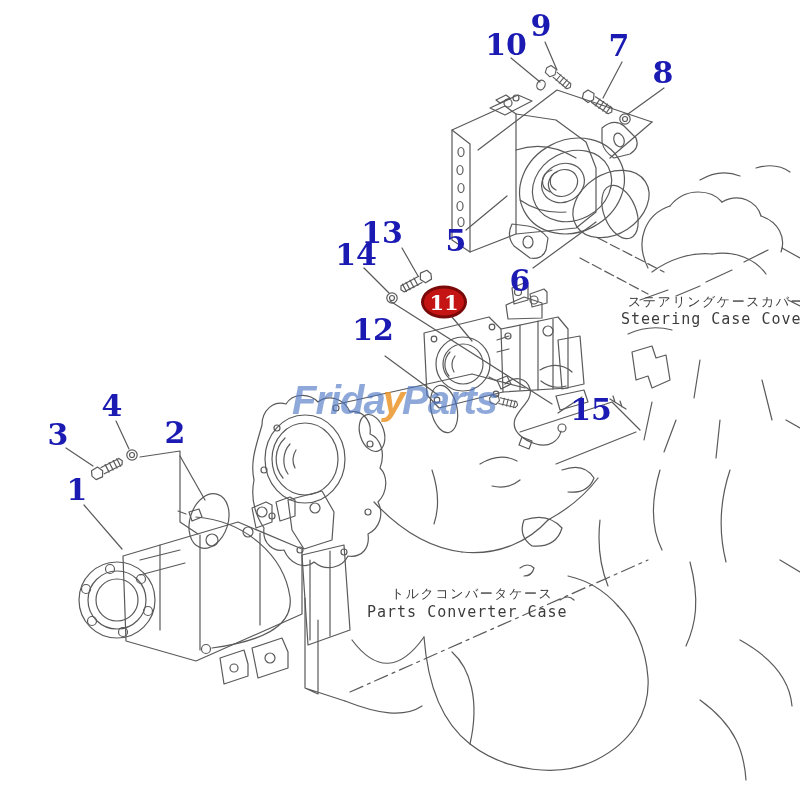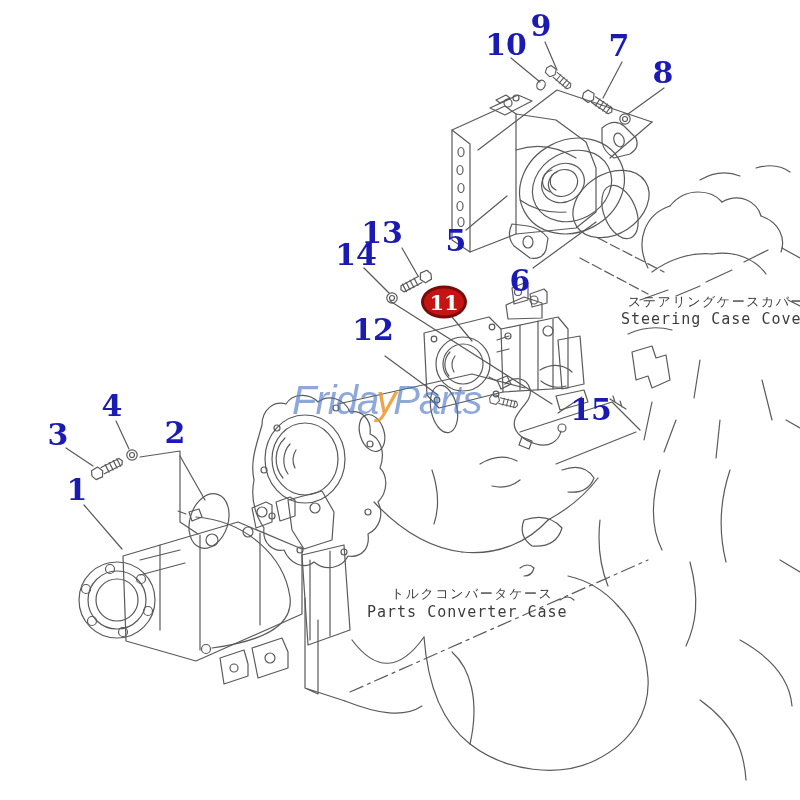--- a/index.html
+++ b/index.html
@@ -20,21 +20,21 @@
     color:var(--callout);white-space:nowrap;z-index:4;}
   .callout.hl{background:var(--hl-fill);color:var(--hl-text);
     border:3px solid var(--hl-border);border-radius:50%;
     width:40px;height:27px;display:flex;align-items:center;justify-content:center;
     font-size:21px;z-index:5;}
   .lbl{position:absolute;font-family:"DejaVu Sans Mono",monospace;color:#3c3c3c;
     white-space:nowrap;z-index:3;}
   .lbl.jp{font-size:13px;letter-spacing:1.5px;}
   .lbl.en{font-size:15px;letter-spacing:1px;}
   .watermark{position:absolute;left:292px;top:378px;z-index:2;
-    font-family:"Liberation Sans",sans-serif;font-style:italic;font-weight:normal;
+    font-family:"Liberation Sans",sans-serif;font-style:italic;font-weight:bold;
     font-size:40px;letter-spacing:-1px;white-space:nowrap;}
   .wm-blue{color:rgba(75,115,195,0.62);}
   .wm-orange{color:rgba(235,148,40,0.85);margin:0 -2px;}
 </style>
 </head>
 <body>
 
 <div class="stage">
 
   <svg id="art" width="800" height="800" viewBox="0 0 800 800">

